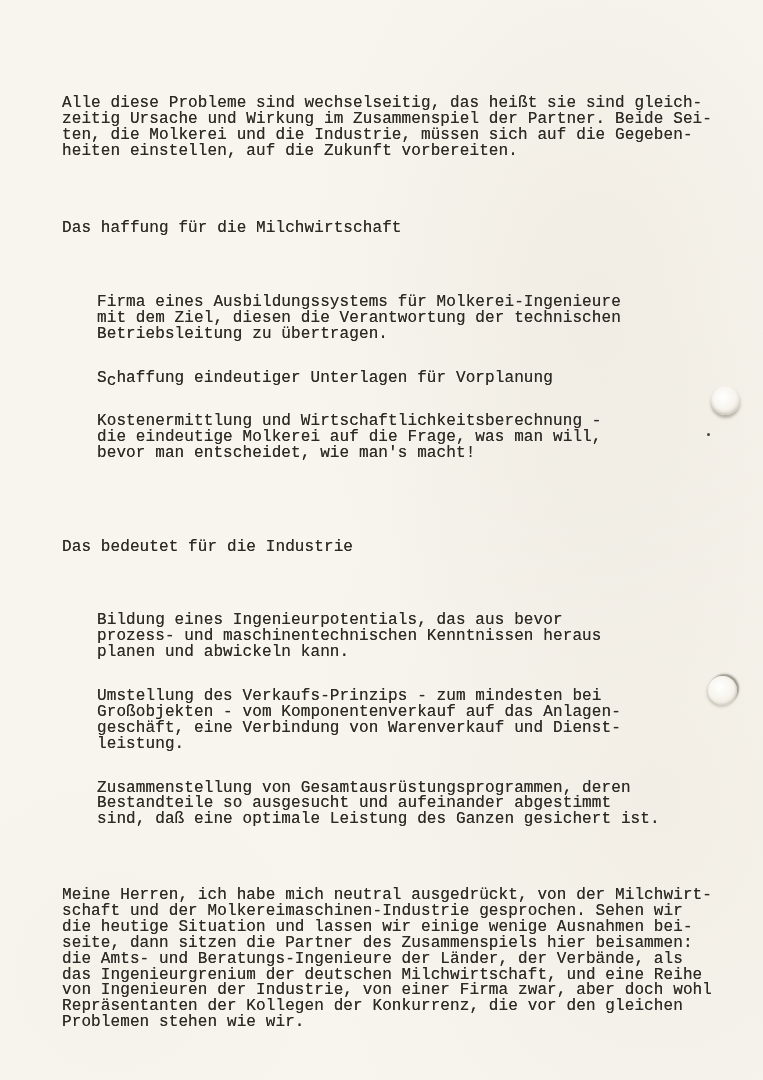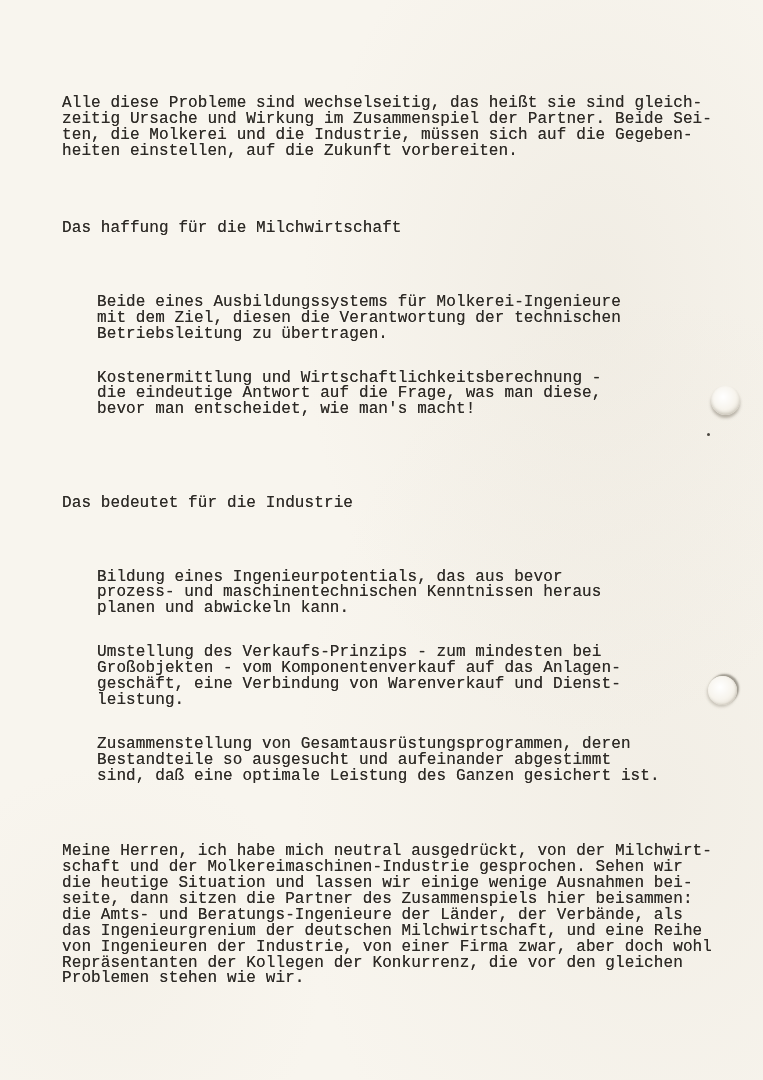--- a/index.html
+++ b/index.html
@@ -62,25 +62,26 @@
   <div class="content">
 
     <p class="para">Alle diese Probleme sind wechselseitig, das heißt sie sind gleich-
 zeitig Ursache und Wirkung im Zusammenspiel der Partner. Beide Sei-
 ten, die Molkerei und die Industrie, müssen sich auf die Gegeben-
 heiten einstellen, auf die Zukunft vorbereiten.</p>
 
     <p class="heading">Das haffung für die Milchwirtschaft</p>
 
     <div class="items">
-      <p class="para">Beide eines Ausbildungssystems für Molkerei-Ingenieure
+      <p class="para">Firma eines Ausbildungssystems für Molkerei-Ingenieure
 mit dem Ziel, diesen die Verantwortung der technischen
 Betriebsleitung zu übertragen.</p>
+      <p class="para"><span>S</span><span class="subc">c</span><span>haffung eindeutiger Unterlagen für Vorplanung</span></p>
       <p class="para">Kostenermittlung und Wirtschaftlichkeitsberechnung -
-die eindeutige Antwort auf die Frage, was man diese,
+die eindeutige Molkerei auf die Frage, was man will,
 bevor man entscheidet, wie man's macht!</p>
     </div>
 
     <p class="heading">Das bedeutet für die Industrie</p>
 
     <div class="items">
       <p class="para">Bildung eines Ingenieurpotentials, das aus bevor
 prozess- und maschinentechnischen Kenntnissen heraus
 planen und abwickeln kann.</p>
       <p class="para">Umstellung des Verkaufs-Prinzips - zum mindesten bei

